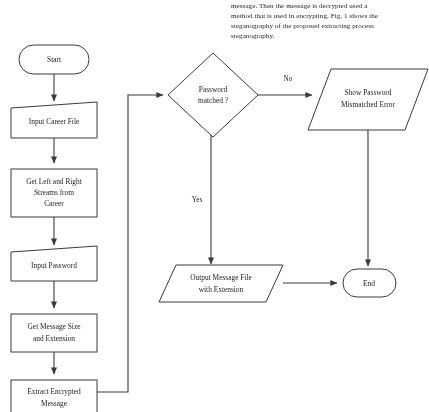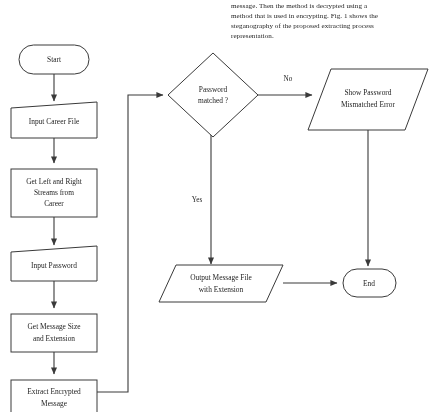--- a/index.html
+++ b/index.html
@@ -40,24 +40,24 @@
   }
   .shape{fill:#ffffff;stroke:#3a3a3a;stroke-width:1;}
   .link{stroke:#3a3a3a;stroke-width:1.1;fill:none;}
 </style>
 </head>
 <body>
 
 <div id="page">
 
   <div id="paragraph">
-    <span class="ln">message. Then the method is decrypted using a</span>
+    <span class="ln">message. Then the message is decrypted used a</span>
     <span class="ln">method that is used in encrypting. Fig. 1 shows the</span>
     <span class="ln">steganography of the proposed extracting process</span>
-    <span class="ln">representation.</span>
+    <span class="ln">steganography.</span>
   </div>
 
   <svg id="chart" viewBox="0 0 429 412">
 
     <defs>
       <marker id="ah" markerWidth="8" markerHeight="8" refX="6.6" refY="3" orient="auto" markerUnits="userSpaceOnUse">
         <path d="M0,0 L7,3 L0,6 z" fill="#3a3a3a"></path>
       </marker>
     </defs>
 

